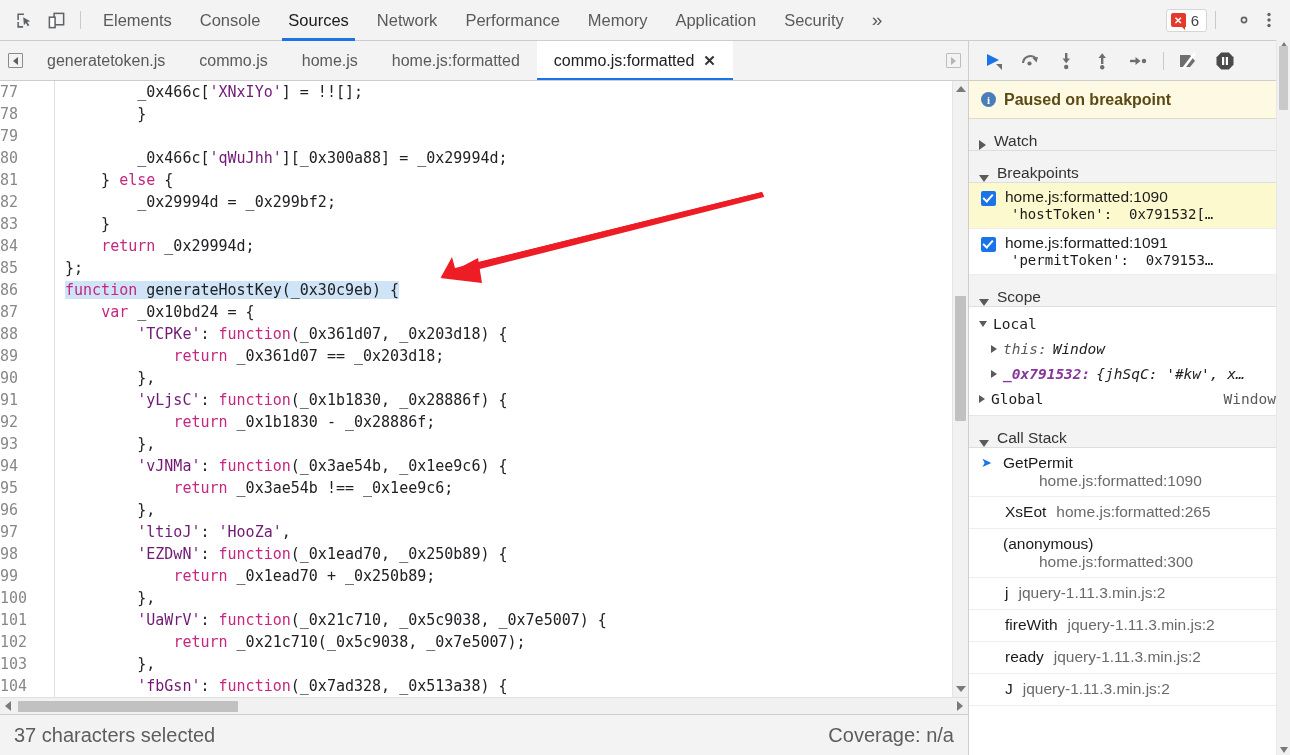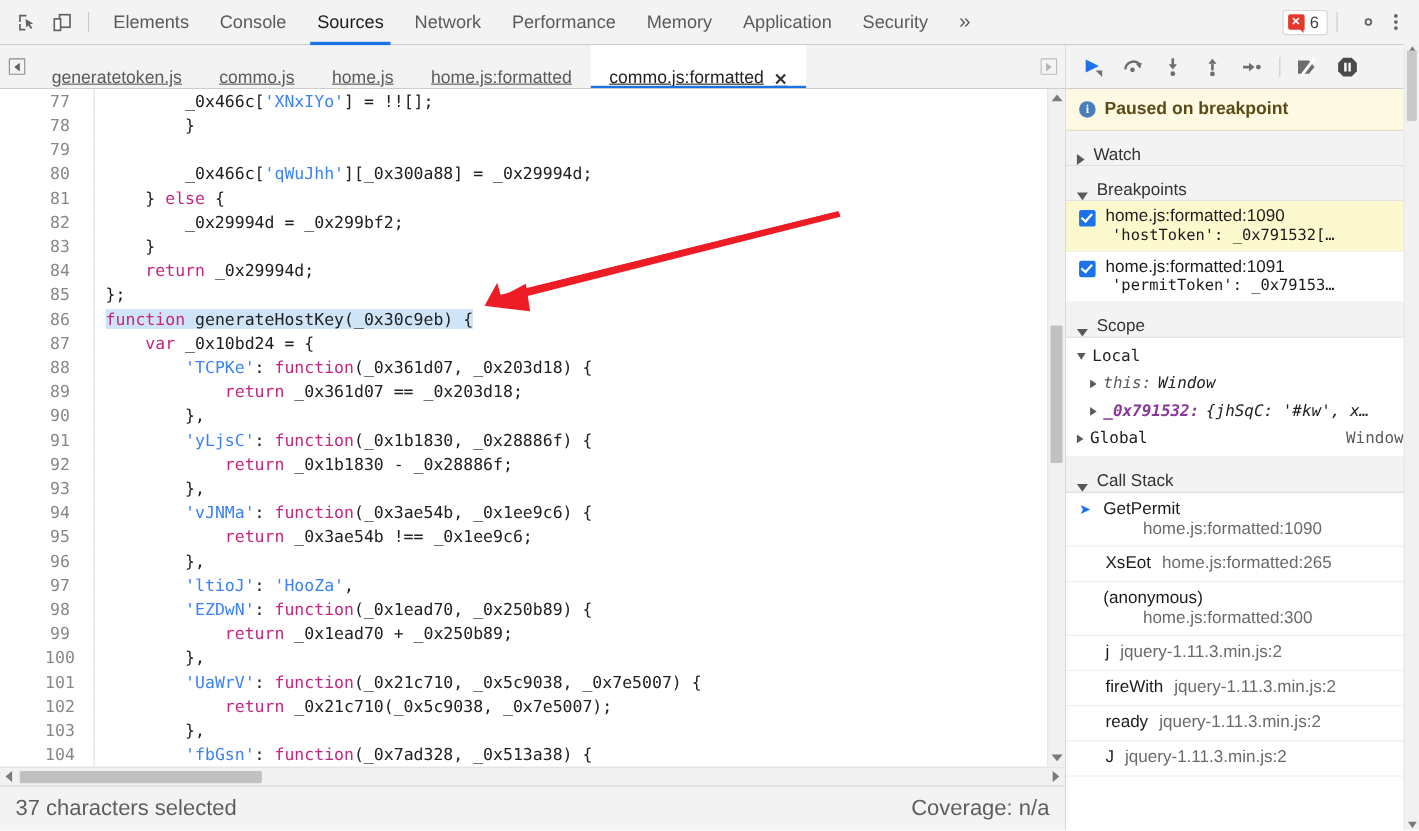--- a/index.html
+++ b/index.html
@@ -90,52 +90,50 @@
     width: 15px; height: 15px; border: 1.5px solid #8a8a8a; border-radius: 1px;
     display:flex; align-items:center; justify-content:center;
   }
   .arrow-box .tri { width:0;height:0;border-top:4px solid transparent;border-bottom:4px solid transparent; }
   .arrow-box .tri.l { border-right:5px solid #5f5f5f; }
   .arrow-box .tri.r { border-left:5px solid #b4b4b4; }
   .arrow-box.dim { border-color:#bdbdbd; }
 
   .file-tabs { display: flex; align-items: stretch; overflow: hidden; }
   .file-tab {
-    padding: 0 17px; display: flex; align-items: flex-end; gap: 9px;
+    padding: 0 17px; display: flex; align-items: center; gap: 9px;
     font-size: 16px; color: #5a5a5a; cursor: pointer; position: relative;
     white-space: nowrap;
-    text-decoration: underline;
   }
   .file-tab.active { background: #ffffff; color: #202020; }
   .file-tab.active::after {
     content: ""; position: absolute; left: 0; right: 0; bottom: -1px;
     height: 3px; background: #1a73e8;
   }
   .tab-close { font-size: 15px; color: #333; font-weight: 600; line-height: 1; cursor: pointer;}
 
   
   .code-wrap { flex: 1; position: relative; display: flex; min-height: 0; background: #fff; overflow: hidden;}
   .code-area {
     flex: 1; position: relative; overflow: hidden;
     font-family: "DejaVu Sans Mono", monospace;
     font-size: 15px;
   }
   .code-scroller { position:absolute; inset:0; padding-top: 0px; }
   .code-line { display: flex; height: 22px; line-height: 22px; white-space: pre; }
   .code-line.sel .code-text > span.selband { background: #cfe4f7; }
   .ln {
-    width: 55px; min-width: 55px; text-align: center; padding-right: 7px;
+    width: 55px; min-width: 55px; text-align: left; padding-right: 7px;
     color: #888888; background: #fff;
     border-right: 1px solid #e0e0e0;
     user-select: none;
-    margin-left: 31px;
   }
   .code-text { padding-left: 10px; color: #202124; }
   .tk-key { color: #c5267f; }
-  .tk-str { color: #3b82f6; }
+  .tk-str { color: #701a75; }
   .tk-pln { color: #202124; }
 
   
   .v-scrollbar {
     width: 16px; background: #f1f1f1; border-left: 1px solid #e4e4e4;
     position: relative; flex: none; cursor: pointer;
   }
   .vsb-arrow { height: 16px; display:flex; align-items:center; justify-content:center; }
   .vsb-arrow .tri-up { width:0;height:0;border-left:5px solid transparent;border-right:5px solid transparent;border-bottom:6px solid #7a7a7a; }
   .vsb-arrow .tri-dn { width:0;height:0;border-left:5px solid transparent;border-right:5px solid transparent;border-top:6px solid #7a7a7a; }

